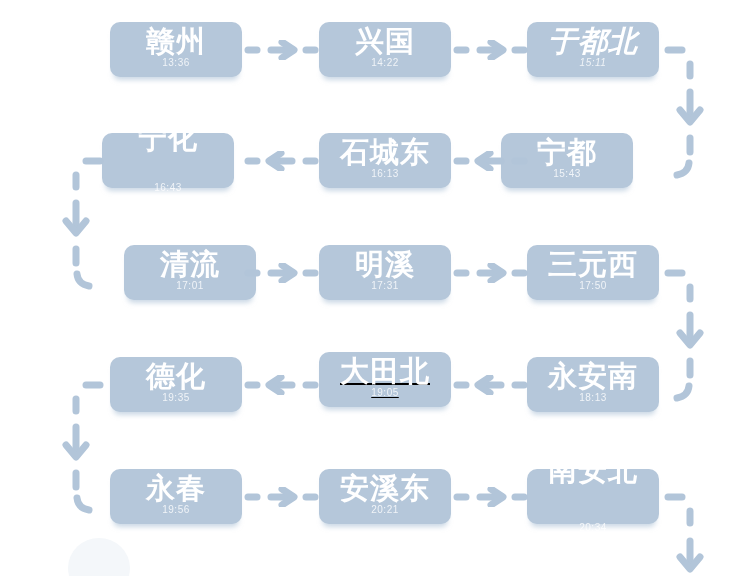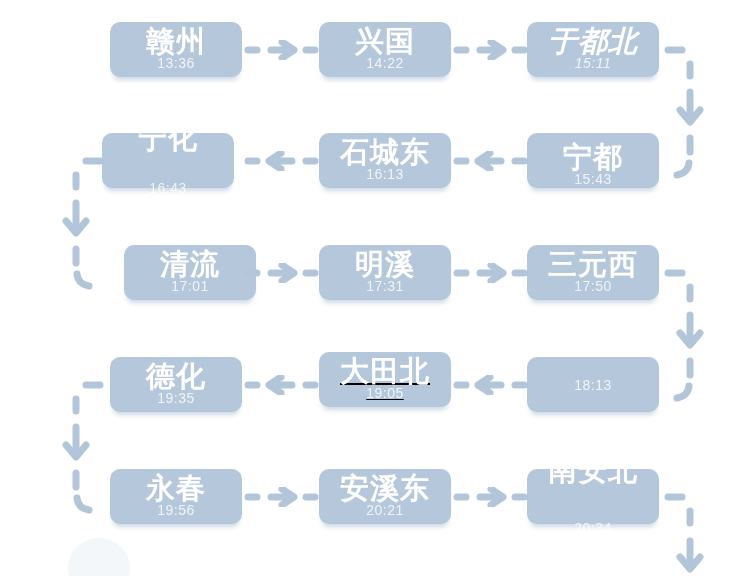--- a/index.html
+++ b/index.html
@@ -11,21 +11,21 @@
     position:absolute;width:132px;height:55px;border-radius:10px;
     background:var(--box,#b5c7da);
     display:flex;flex-direction:column;align-items:center;justify-content:center;
     box-shadow:0 6px 5px -3px rgba(163,186,210,0.55);
   }
   .station .name{
     color:var(--name-text,#ffffff);font-size:29px;font-weight:700;line-height:26px;
     letter-spacing:1px;white-space:nowrap;
   }
   .station .time{
-    color:var(--time-text,rgba(255,255,255,0.8));font-size:14px;line-height:18px;
+    color:var(--time-text,rgba(255,255,255,0.8));font-size:10px;line-height:18px;
     letter-spacing:0.5px;
   }
   .connector{position:absolute;}
   .connector path{
     stroke:var(--arrow,#b2c5d9);stroke-width:7;fill:none;
     stroke-linecap:round;stroke-linejoin:round;
   }
   .wm{position:absolute;left:68px;top:538px;width:62px;height:60px;border-radius:50%;
       background:#f4f7fa;}
 </style>
@@ -72,21 +72,21 @@
   </svg>
 
   <div class="station" style="left:102px;top:133px;gap:28px;">
     <div class="name">宁化</div>
     <div class="time">16:43</div>
   </div>
   <div class="station" style="left:319px;top:133px;">
     <div class="name">石城东</div>
     <div class="time">16:13</div>
   </div>
-  <div class="station" style="left:527px;top:133px;justify-content:flex-end;">
+  <div class="station" style="left:501px;top:133px;">
     <div class="name">宁都</div>
     <div class="time">15:43</div>
   </div>
 
   <svg class="connector" style="left:244px;top:151px;" width="75" height="20">
     <path d="M4,10 L13,10"></path>
       <path d="M29,10 L48,10"></path>
       <path d="M37,2 L25,10 L37,18"></path>
       <path d="M62,10 L71,10"></path>
   </svg>
@@ -143,20 +143,21 @@
 
   <div class="station" style="left:110px;top:357px;">
     <div class="name">德化</div>
     <div class="time">19:35</div>
   </div>
   <div class="station" style="left:319px;top:352px;text-decoration:underline;">
     <div class="name">大田北</div>
     <div class="time">19:05</div>
   </div>
   <div class="station" style="left:527px;top:357px;">
+    <div class="name">永安南</div>
     <div class="time">18:13</div>
   </div>
 
   <svg class="connector" style="left:244px;top:375px;" width="75" height="20">
     <path d="M4,10 L13,10"></path>
       <path d="M29,10 L48,10"></path>
       <path d="M37,2 L25,10 L37,18"></path>
       <path d="M62,10 L71,10"></path>
   </svg>
   <svg class="connector" style="left:453px;top:375px;" width="75" height="20">

